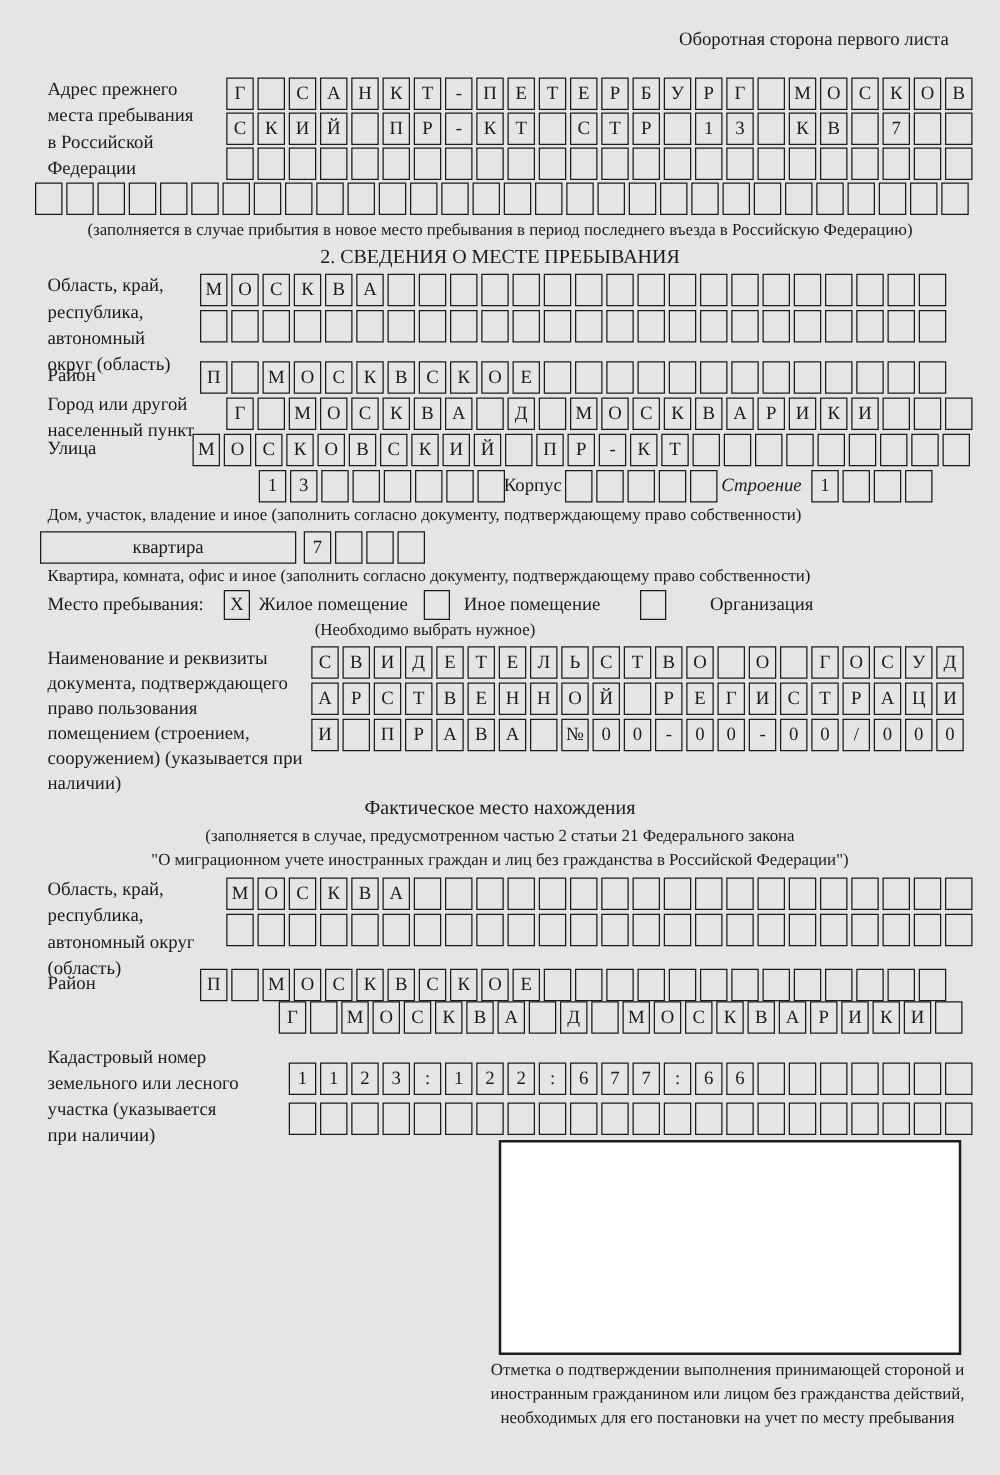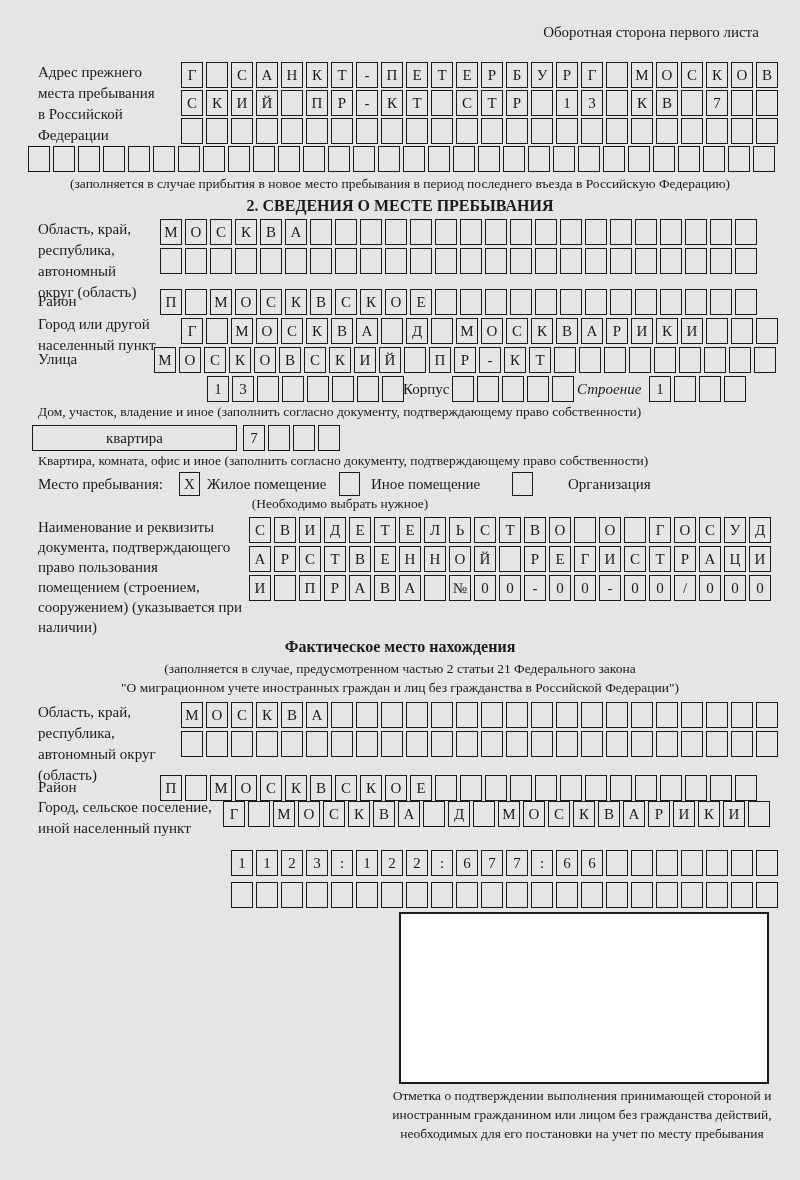--- a/index.html
+++ b/index.html
@@ -6,21 +6,21 @@
   .page{position:relative;width:800px;height:1180px;background:#e5e5e5;
         font-family:"Liberation Serif","DejaVu Serif",serif;color:#1b1b1b;overflow:hidden;}
   .abs{position:absolute;}
   .row{display:flex;gap:3px;}
   .cell{width:22px;height:26px;border:1.5px solid #1b1b1b;box-sizing:border-box;
         display:flex;align-items:center;justify-content:center;font-size:15px;flex:0 0 auto;}
   .lbl{font-size:15px;line-height:21px;}
   .small-lh{line-height:20px;}
   .note{font-size:13.5px;}
   .center{text-align:center;}
-  .heading{font-weight:bold;font-size:16px;text-align:center;}
+  .heading{font-weight:normal;font-size:16px;text-align:center;}
   .widebox{border:1.5px solid #1b1b1b;height:26px;box-sizing:border-box;
            display:flex;align-items:center;justify-content:center;font-size:15px;}
   .cbx{width:21px;height:24px;border:1.5px solid #1b1b1b;box-sizing:border-box;
        display:flex;align-items:center;justify-content:center;font-size:15px;}
   .stamp{border:2px solid #1b1b1b;background:#ffffff;}
   .title{font-size:15px;}
 </style>
 </head>
 <body>
 
@@ -477,21 +477,20 @@
       <span class="cell"></span>
       <span class="cell"></span>
       <span class="cell"></span>
       <span class="cell"></span>
       <span class="cell"></span>
       <span class="cell"></span>
       <span class="cell"></span>
       <span class="cell"></span>
     </div>
 
-  <div class="abs lbl" style="left:38px;top:797px;width:175px;">Город, сельское поселение, иной населенный пункт</div>
   <div class="abs row" style="left:223px;top:801px;">
       <span class="cell">Г</span>
       <span class="cell"></span>
       <span class="cell">М</span>
       <span class="cell">О</span>
       <span class="cell">С</span>
       <span class="cell">К</span>
       <span class="cell">В</span>
       <span class="cell">А</span>
       <span class="cell"></span>
@@ -503,20 +502,21 @@
       <span class="cell">К</span>
       <span class="cell">В</span>
       <span class="cell">А</span>
       <span class="cell">Р</span>
       <span class="cell">И</span>
       <span class="cell">К</span>
       <span class="cell">И</span>
       <span class="cell"></span>
     </div>
 
+  <div class="abs lbl" style="left:38px;top:836px;width:160px;">Кадастровый номер земельного или лесного участка (указывается при наличии)</div>
   <div class="abs row" style="left:231px;top:850px;">
       <span class="cell">1</span>
       <span class="cell">1</span>
       <span class="cell">2</span>
       <span class="cell">3</span>
       <span class="cell">:</span>
       <span class="cell">1</span>
       <span class="cell">2</span>
       <span class="cell">2</span>
       <span class="cell">:</span>

